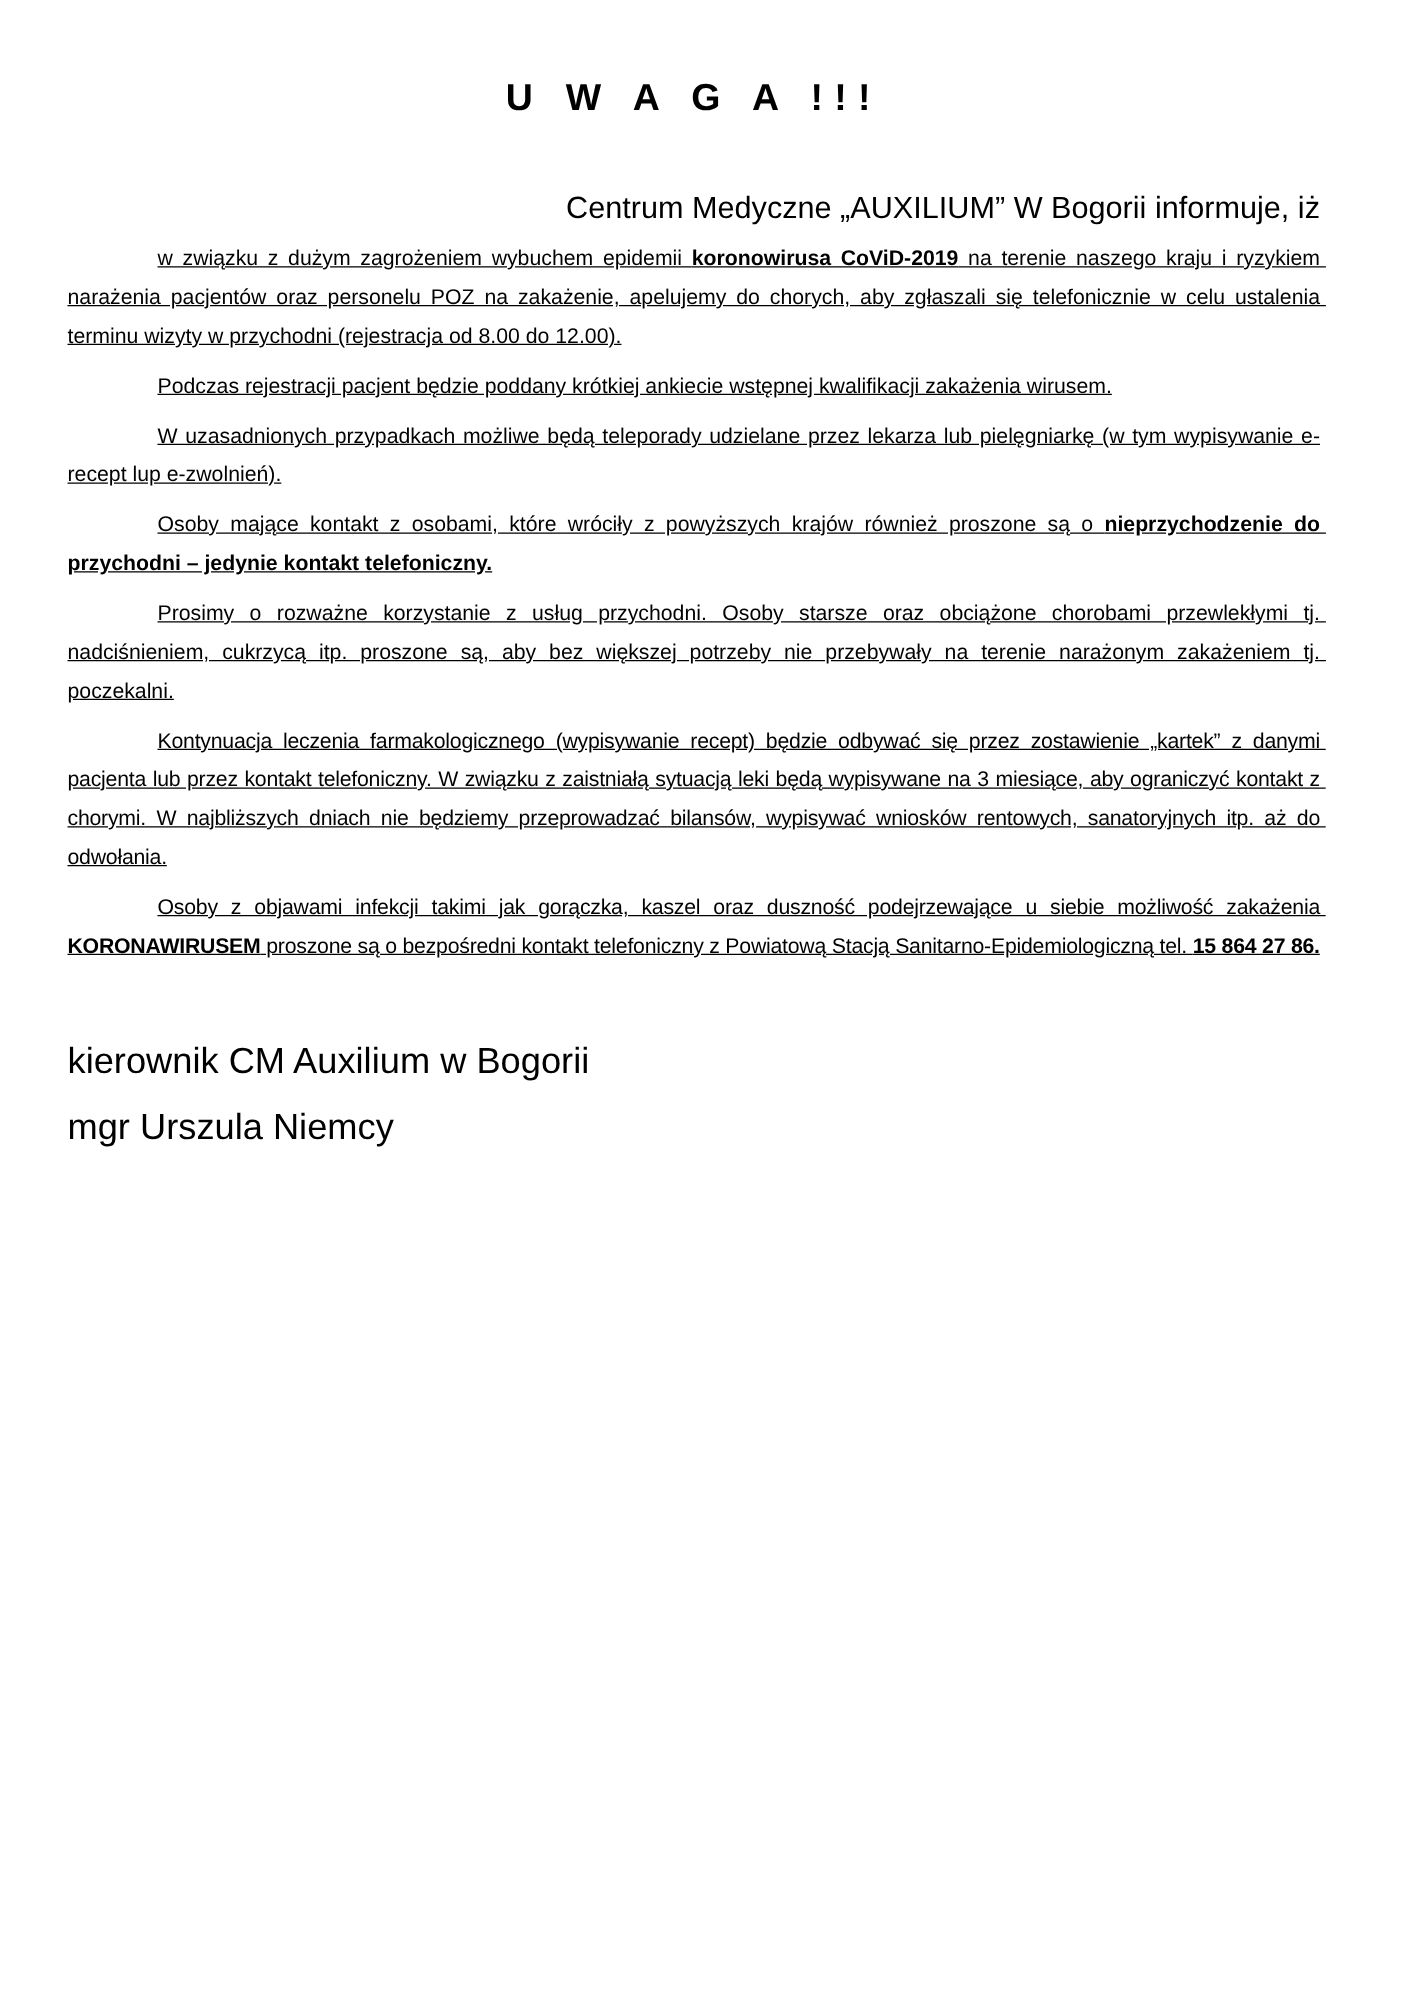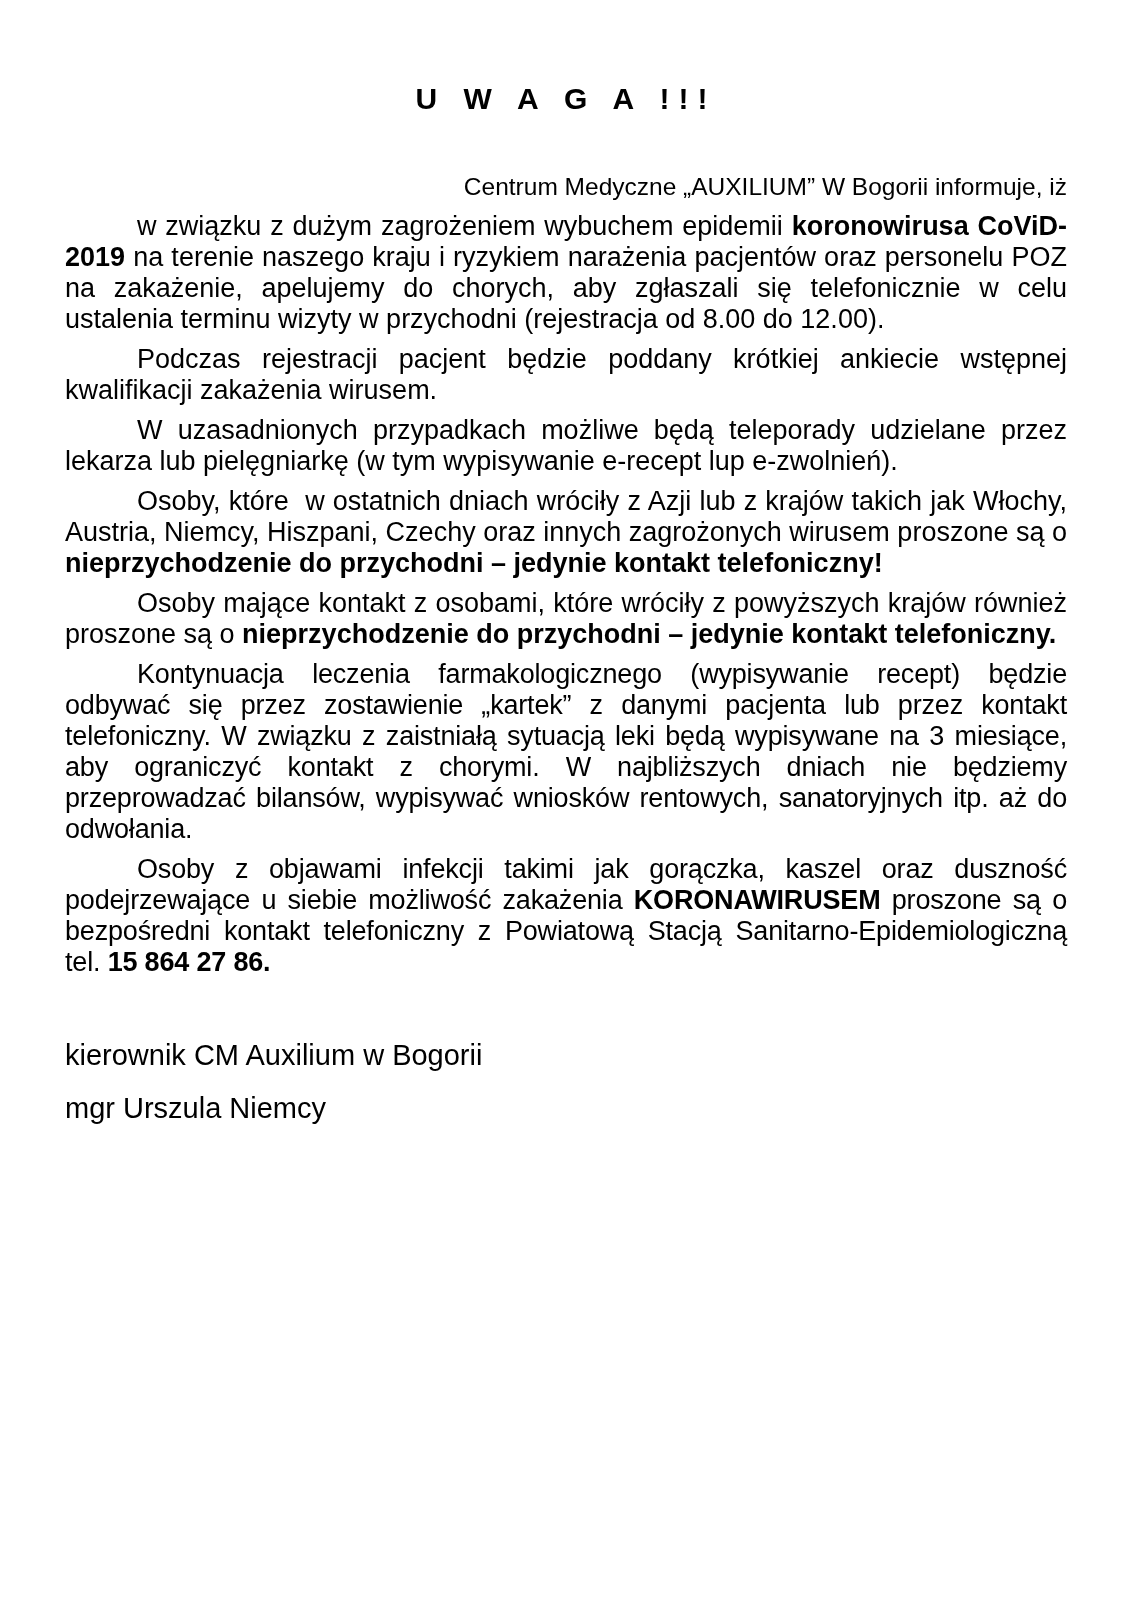--- a/index.html
+++ b/index.html
@@ -14,53 +14,53 @@
     height: 1600px;
     margin: 0 auto;
     background: #ffffff;
     color: #000000;
     font-family: "Liberation Sans", sans-serif;
     overflow: hidden;
     box-sizing: border-box;
   }
   .content {
     position: absolute;
-    left: 65px;
+    left: 54px;
     top: 0;
     width: 1002px;
-    margin-top: 20px;
   }
   .doc-title {
     font-size: 30px;
     font-weight: bold;
     text-align: center;
     letter-spacing: 0.30em;
     margin: 0;
     padding-top: 62px;
     line-height: 1.1;
     white-space: pre;
   }
   .lead {
     font-size: 24.5px;
     line-height: 31px;
     margin: 0;
     padding-top: 56px;
     text-align: right;
     white-space: pre-wrap;
   }
   p.para {
-    font-size: 27px;
+    font-size: 17px;
     line-height: 31px;
     margin: 0;
     padding-top: 9px;
     text-align: justify;
     text-justify: inter-word;
     text-indent: 72px;
     white-space: pre-wrap;
     hyphens: none;
+    text-decoration: underline;
   }
   p.para.tight {
     letter-spacing: -0.18px;
   }
   p.para b, .lead b {
     font-weight: bold;
   }
   .sig-block {
     padding-top: 62px;
   }
@@ -84,22 +84,22 @@
   <div class="content">
 
     <h1 class="doc-title">U W A G A !!!</h1>
 
     <p class="lead">Centrum Medyczne „AUXILIUM” W Bogorii informuje, iż</p>
 
     <div id="paragraph-list">
         <p class="para"><span>w związku z dużym zagrożeniem wybuchem epidemii </span><b>koronowirusa CoViD-2019</b><span> na terenie naszego kraju i ryzykiem narażenia pacjentów oraz personelu POZ na zakażenie, apelujemy do chorych, aby zgłaszali się telefonicznie w celu ustalenia terminu wizyty w przychodni (rejestracja od 8.00 do 12.00).</span></p>
         <p class="para"><span>Podczas rejestracji pacjent będzie poddany krótkiej ankiecie wstępnej kwalifikacji zakażenia wirusem.</span></p>
         <p class="para"><span>W uzasadnionych przypadkach możliwe będą teleporady udzielane przez lekarza lub pielęgniarkę (w tym wypisywanie e-recept lup e-zwolnień).</span></p>
-        <p class="para"><span>Osoby, które  w ostatnich dniach wróciły z Azji lub z krajów takich jak Włochy, Austria, Niemcy, Hiszpani, Czechy oraz innych zagrożonych wirusem proszone są o </span><b>nieprzychodzenie do przychodni – jedynie kontakt telefoniczny!</b></p>
         <p class="para"><span>Osoby mające kontakt z osobami, które wróciły z powyższych krajów również proszone są o </span><b>nieprzychodzenie do przychodni – jedynie kontakt telefoniczny.</b></p>
+        <p class="para"><span>Prosimy o rozważne korzystanie z usług przychodni. Osoby starsze oraz obciążone chorobami przewlekłymi tj. nadciśnieniem, cukrzycą itp. proszone są, aby bez większej potrzeby nie przebywały na terenie narażonym zakażeniem tj. poczekalni.</span></p>
         <p class="para tight"><span>Kontynuacja leczenia farmakologicznego (wypisywanie recept) będzie odbywać się przez zostawienie „kartek” z danymi pacjenta lub przez kontakt telefoniczny. W związku z zaistniałą sytuacją leki będą wypisywane na 3 miesiące, aby ograniczyć kontakt z chorymi. W najbliższych dniach nie będziemy przeprowadzać bilansów, wypisywać wniosków rentowych, sanatoryjnych itp. aż do odwołania.</span></p>
         <p class="para tight"><span>Osoby z objawami infekcji takimi jak gorączka, kaszel oraz duszność podejrzewające u siebie możliwość zakażenia </span><b>KORONAWIRUSEM</b><span> proszone są o bezpośredni kontakt telefoniczny z Powiatową Stacją Sanitarno-Epidemiologiczną tel. </span><b>15 864 27 86.</b></p>
       </div>
 
     <div class="sig-block">
       <p class="sig-line first">kierownik CM Auxilium w Bogorii</p>
       <p class="sig-line">mgr Urszula Niemcy</p>
     </div>
 
   </div>

